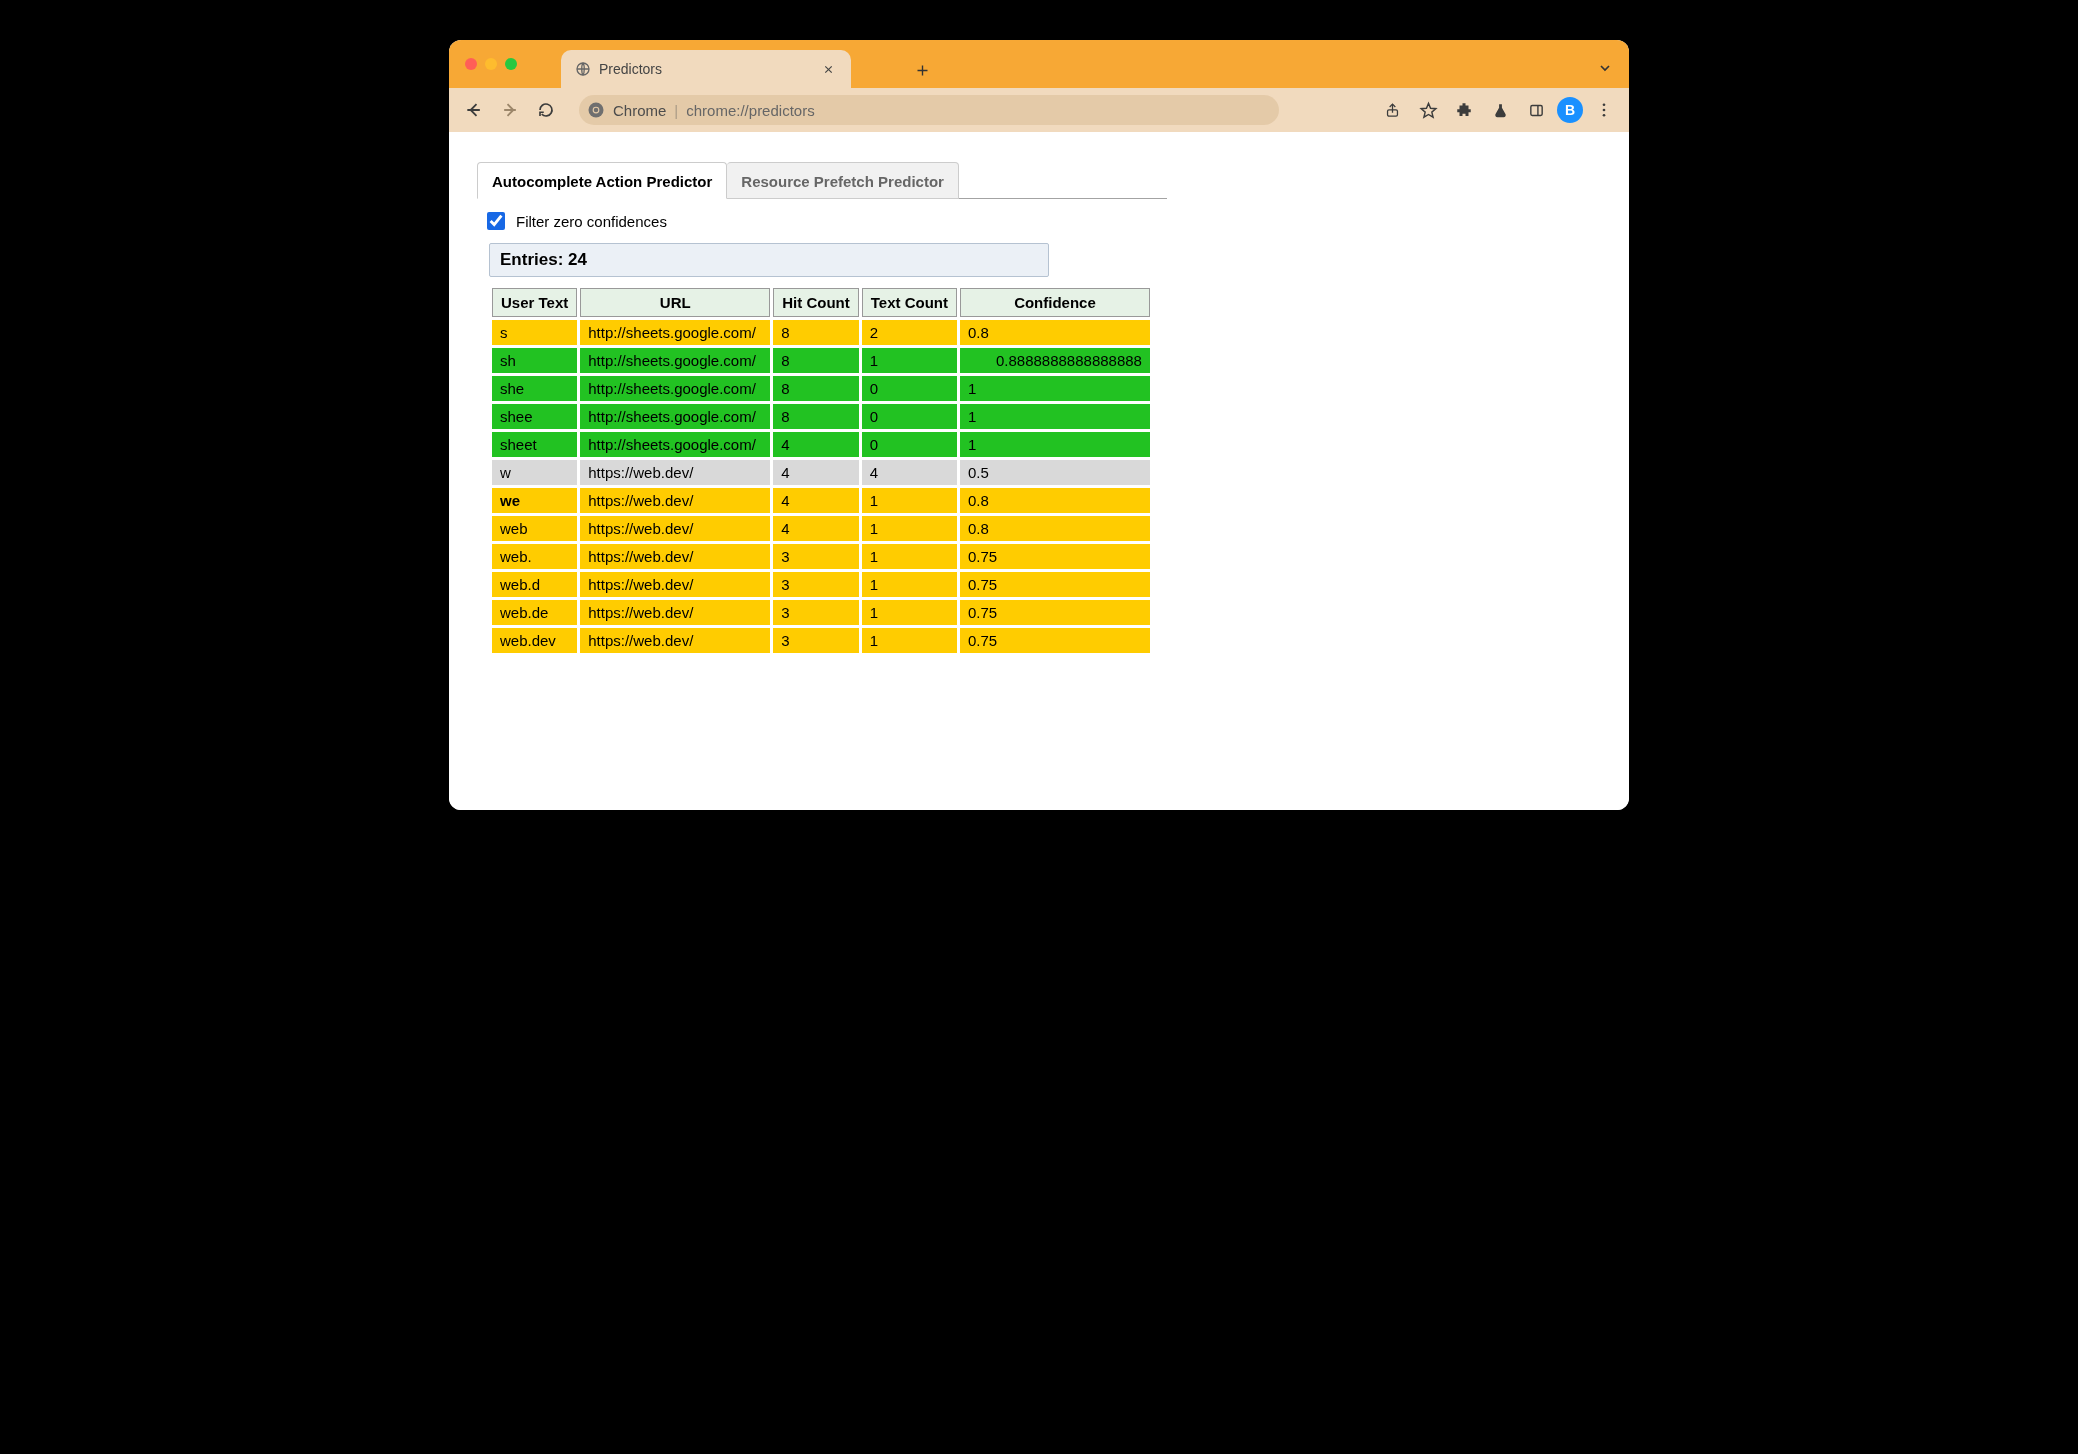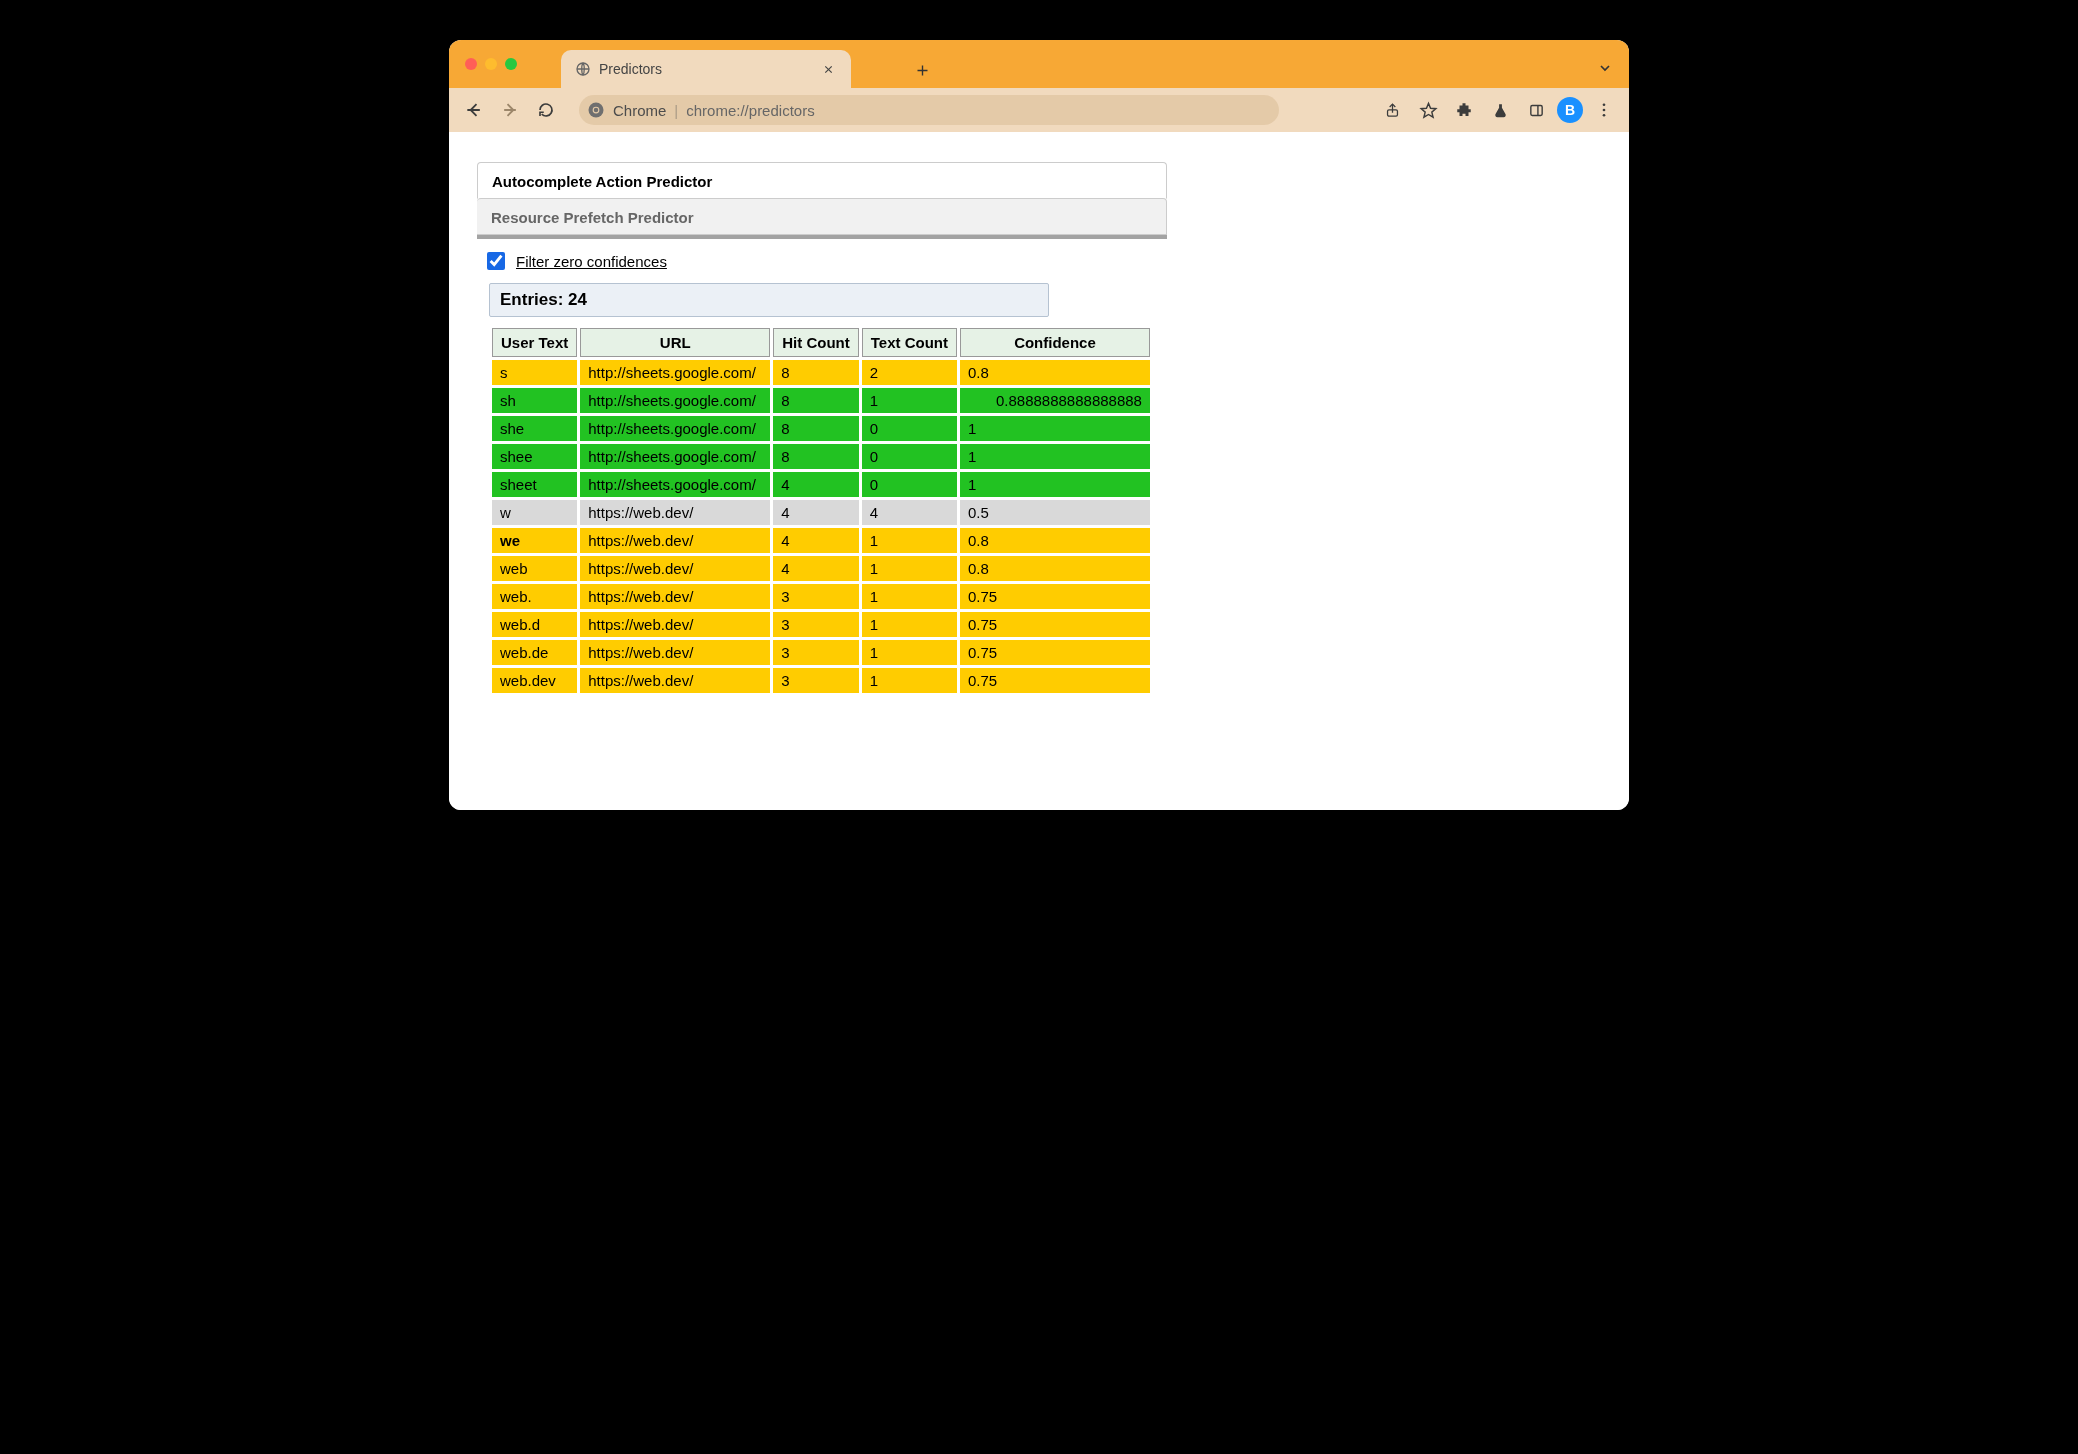--- a/index.html
+++ b/index.html
@@ -133,44 +133,43 @@
     display:flex;align-items:center;justify-content:center;
   }
   .content {
     flex: 1;
     background: #fff;
     padding: 30px 28px;
     overflow:auto;
   }
   .tabset {
     display:flex;
-    border-bottom:5px solid #a3a3a3;
+    border-bottom:1px solid #a3a3a3;
     width: 690px;
-    flex-direction: column;
   }
   .tabset .tab-item {
     padding: 10px 14px 8px;
     font-size: 15px;
     background:#f1f1f1;
     color:#666;
     border: 1px solid #ccc;
     margin-bottom:-1px;
     border-top-left-radius:4px;border-top-right-radius:4px;
   }
   .tabset .tab-item.active {
     background:#fff;
     border-bottom:1px solid #fff;
     color:#000;
     font-weight:700;
   }
   .filter-row { padding: 10px 6px 8px; display:flex;align-items:center;gap:8px; width:690px;}
   .filter-row input[type=checkbox]{
     width:18px;height:18px;accent-color:#1768e5;
   }
-  .filter-row label{ font-size:15px; color:#000;text-decoration:underline;}
+  .filter-row label{ font-size:15px; color:#000;}
   .counter-box{
     width: 560px;
     border:1px solid #b5c2d1;
     background:#ebf0f6;
     padding:6px 10px;
     font-size:17px;
     font-weight:700;
     border-radius:2px;
     margin: 2px 0 8px 12px;
   }

